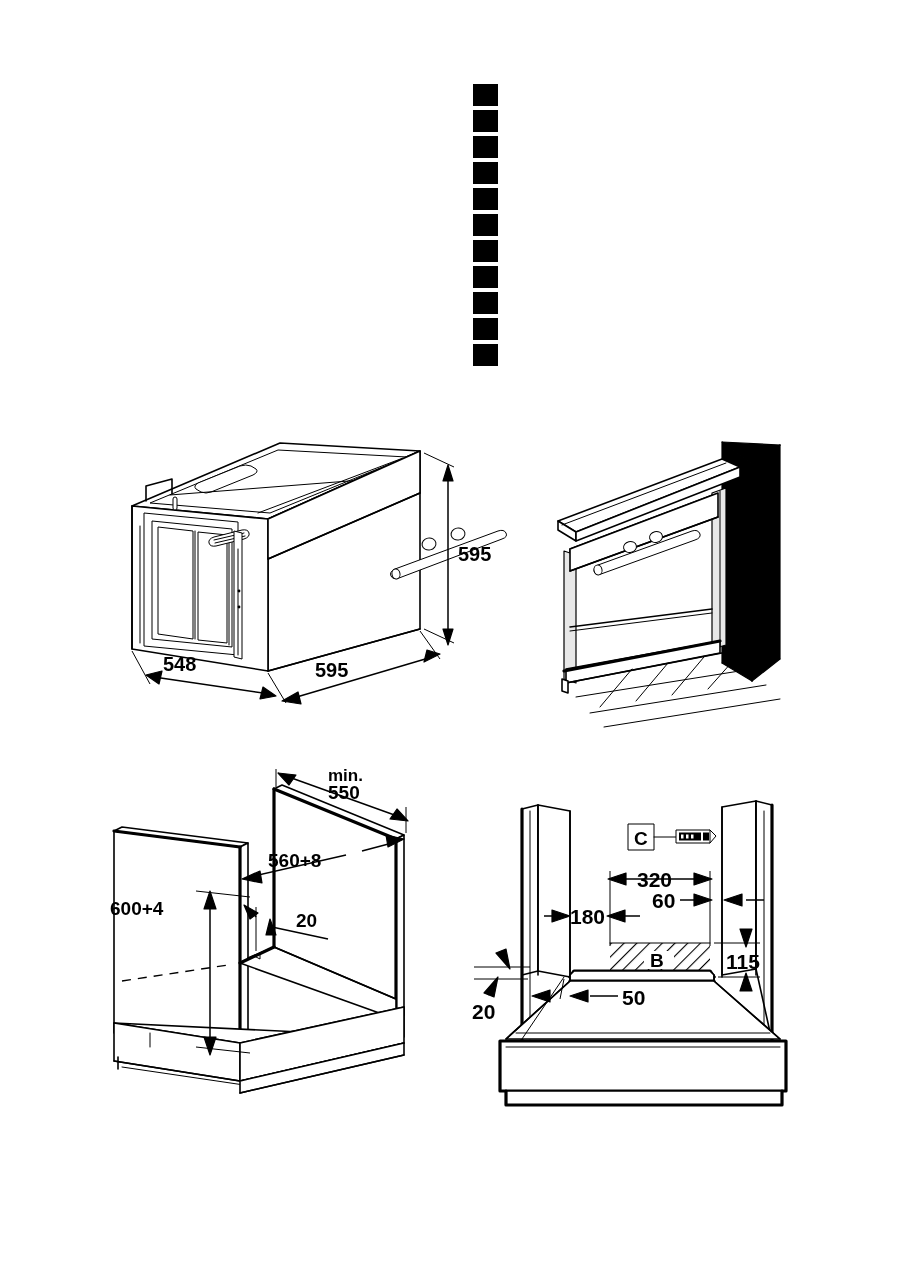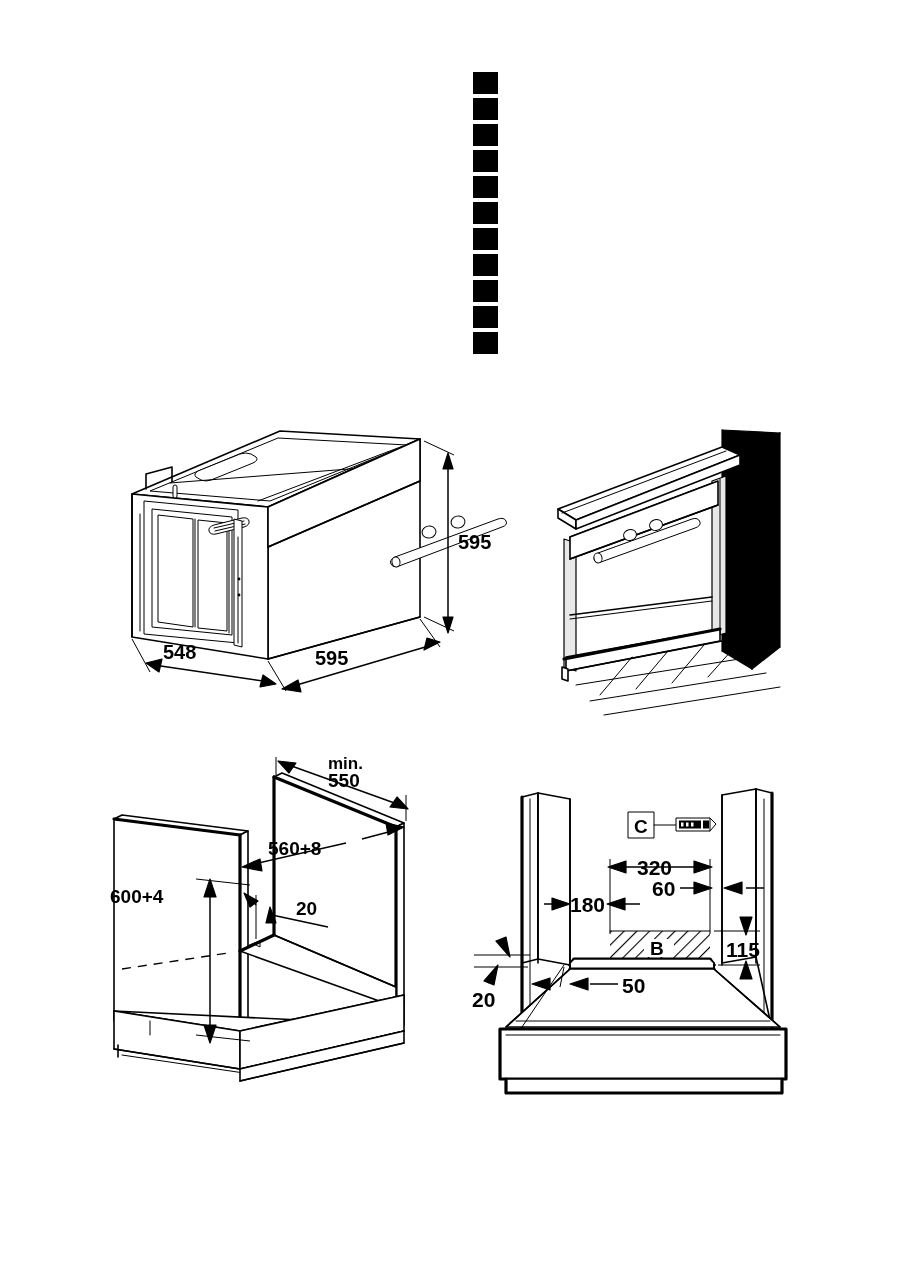--- a/index.html
+++ b/index.html
@@ -9,21 +9,21 @@
   }
   body {
     width: 900px;
     height: 1274px;
     position: relative;
     font-family: "Liberation Sans", sans-serif;
     overflow: hidden;
   }
   .page {
     position: absolute;
-    left: 0; top: 4px;
+    left: 0; top: 16px;
     width: 900px;
     height: 945px;
   }
   
   .marker-column {
     position: absolute;
     left: 473px;
     top: 68px;
     width: 26px;
   }

